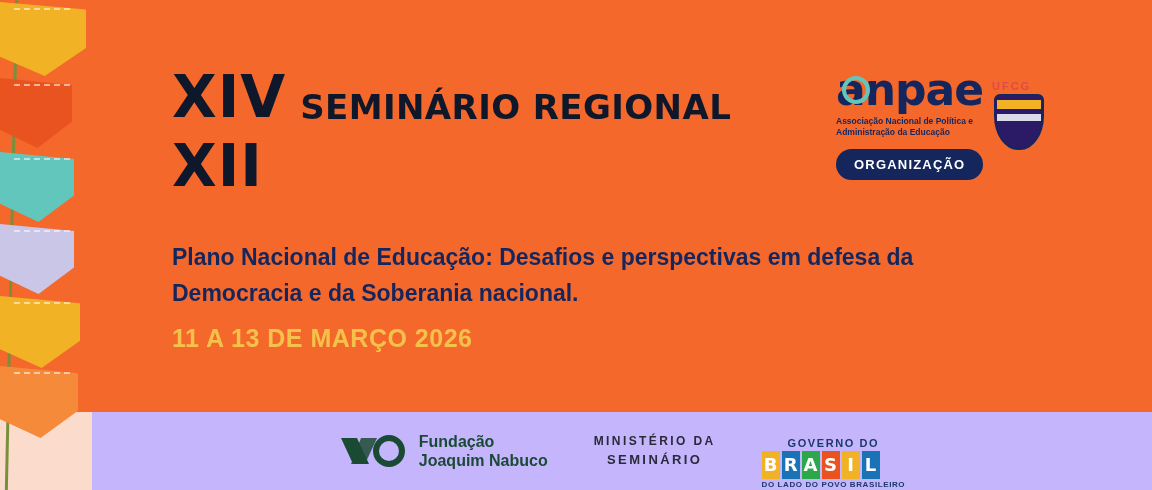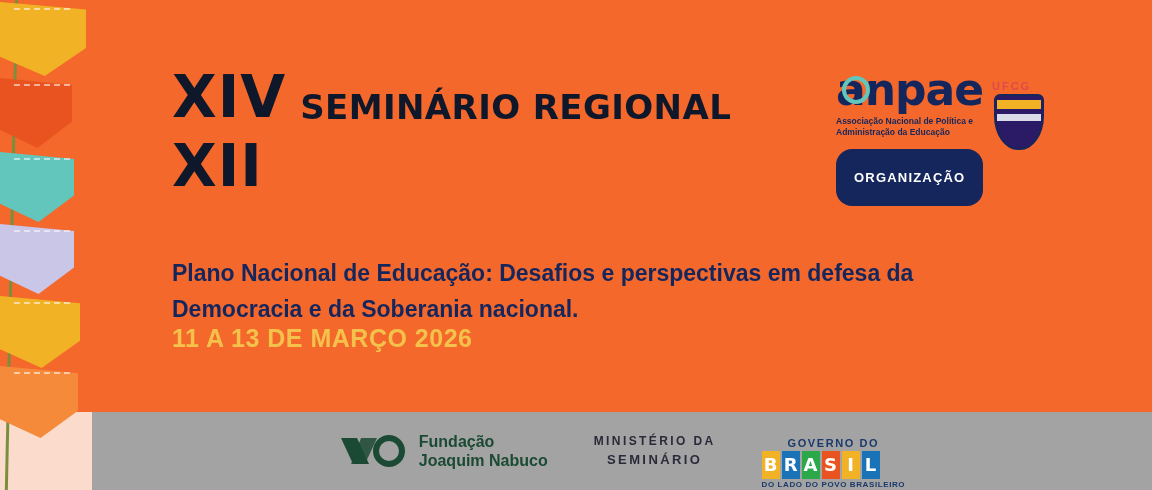--- a/index.html
+++ b/index.html
@@ -106,21 +106,21 @@
   .big4 {
     font-size: 31px;
     font-weight: 800;
     letter-spacing: .2px;
     font-family: "DejaVu Sans", sans-serif;
   }
 
   
   .subtitle {
     position: absolute;
-    left: 172px; top: 256px;
+    left: 172px; top: 240px;
     width: 830px;
     color: #15265c;
     font-size: 23px;
     font-weight: 700;
     line-height: 1.55;
     z-index: 2;
   }
   .dates {
     position: absolute;
     left: 172px; top: 324px;
@@ -164,21 +164,21 @@
     width: 142px;
   }
   .org-pill {
     margin-top: 10px;
     display: inline-block;
     background: #15265c;
     color: #ffffff;
     font-size: 13px;
     font-weight: 800;
     letter-spacing: 1.2px;
-    padding: 21px 18px;
+    padding: 8px 18px;
     border-radius: 16px;
   }
   .ufcg-crest {
     position: absolute;
     right: -4px; top: 12px;
     width: 70px; height: 74px;
   }
   .crest-shield {
     position: absolute;
     left: 8px; top: 14px;
@@ -206,21 +206,21 @@
     font-size: 11px;
     font-weight: 800;
     letter-spacing: 2px;
   }
 
   
   .footer {
     position: absolute;
     left: 92px; bottom: 0;
     width: 1060px; height: 78px;
-    background: #a3a3a3;
+    background: #c4b5fd;
     display: flex;
     align-items: center;
     justify-content: center;
     gap: 46px;
     z-index: 4;
   }
   .footer-strip-left {
     position: absolute;
     left: 0; bottom: 0;
     width: 92px; height: 78px;

